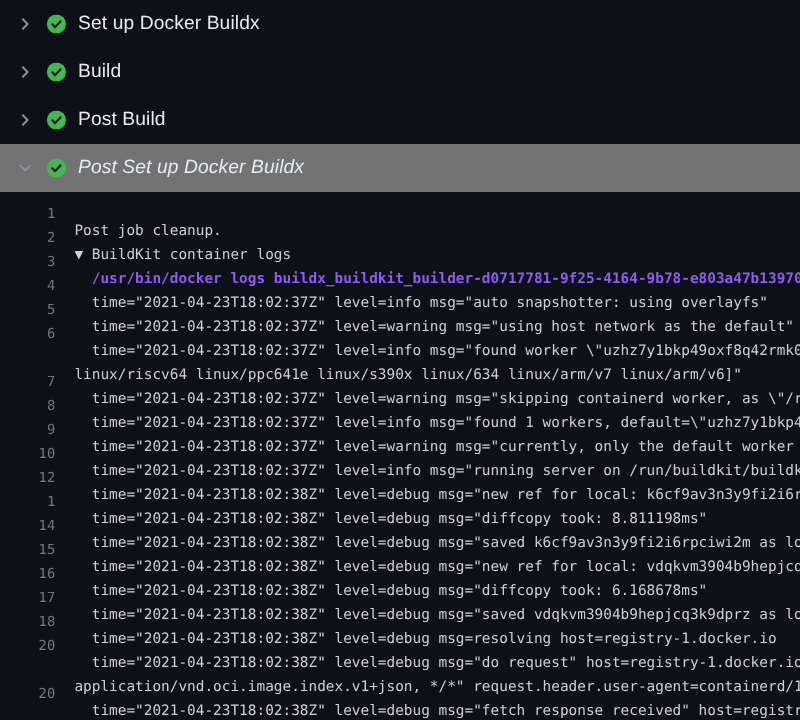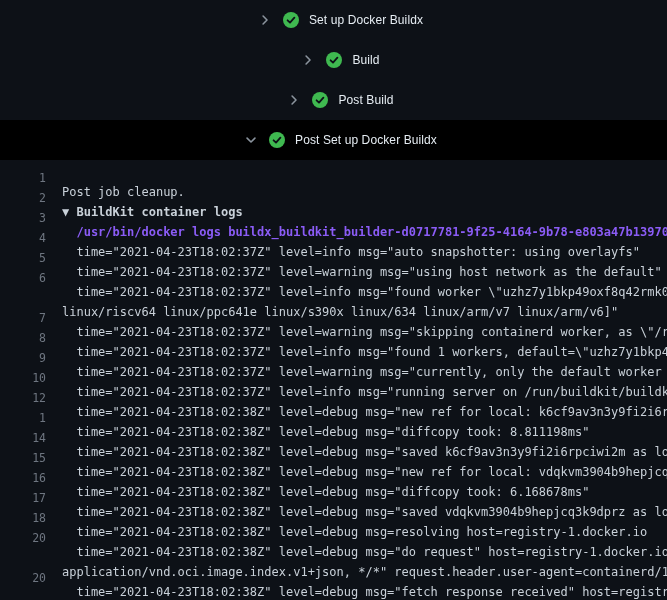--- a/index.html
+++ b/index.html
@@ -6,23 +6,23 @@
   body {
     width:667px; height:600px; overflow:hidden;
     background:#0d1117;
     font-family:"Liberation Sans", sans-serif;
     -webkit-font-smoothing:antialiased;
   }
   .sections { }
   .section-row {
     height:40px; display:flex; align-items:center;
     padding:0 0 0 13px; cursor:pointer;
-    color:#e6edf3; font-size:12px;justify-content:center;
+    color:#e6edf3; font-size:16px;
   }
-  .section-row.expanded { background:#000000; }
+  .section-row.expanded { background:#737373;font-style:italic; }
   .chevron-wrap {
     width:16px; height:16px; margin-right:10px;
     display:flex; align-items:center; justify-content:center;
     color:#8b949e; flex:none;
   }
   .check-wrap {
     width:16px; height:16px; margin-right:10px;
     display:flex; align-items:center; justify-content:center; flex:none;
   }
   .section-label { font-weight:400; letter-spacing:0.1px; }
@@ -32,21 +32,21 @@
     font-size:12px; line-height:20px; color:#c9d1d9;
   }
   .log-row { display:flex; height:20px; align-items:center; }
   .log-num {
     width:34px; min-width:34px; margin-left:12px; margin-right:16px;
     text-align:right; color:#6e7681; cursor:pointer; user-select:none;
     font-size:11.5px;
   }
   .log-text { white-space:pre; overflow:hidden; flex:1;margin-top:28px; }
   .log-row.command .log-text { color:#8b5cf6; font-weight:bold; }
-  .log-row.group .log-text { cursor:pointer;font-weight:bold; }
+  .log-row.group .log-text { cursor:pointer; }
 </style>
 </head>
 <body>
 
 <div class="sections">
     <div class="section-row">
       <span class="chevron-wrap">
         <svg width="14" height="14" viewBox="0 0 16 16" fill="none" stroke="currentColor" stroke-width="1.8" stroke-linecap="round" stroke-linejoin="round">
           <path d="M5.8 3.5 L10.3 8 L5.8 12.5"></path>
         </svg>

